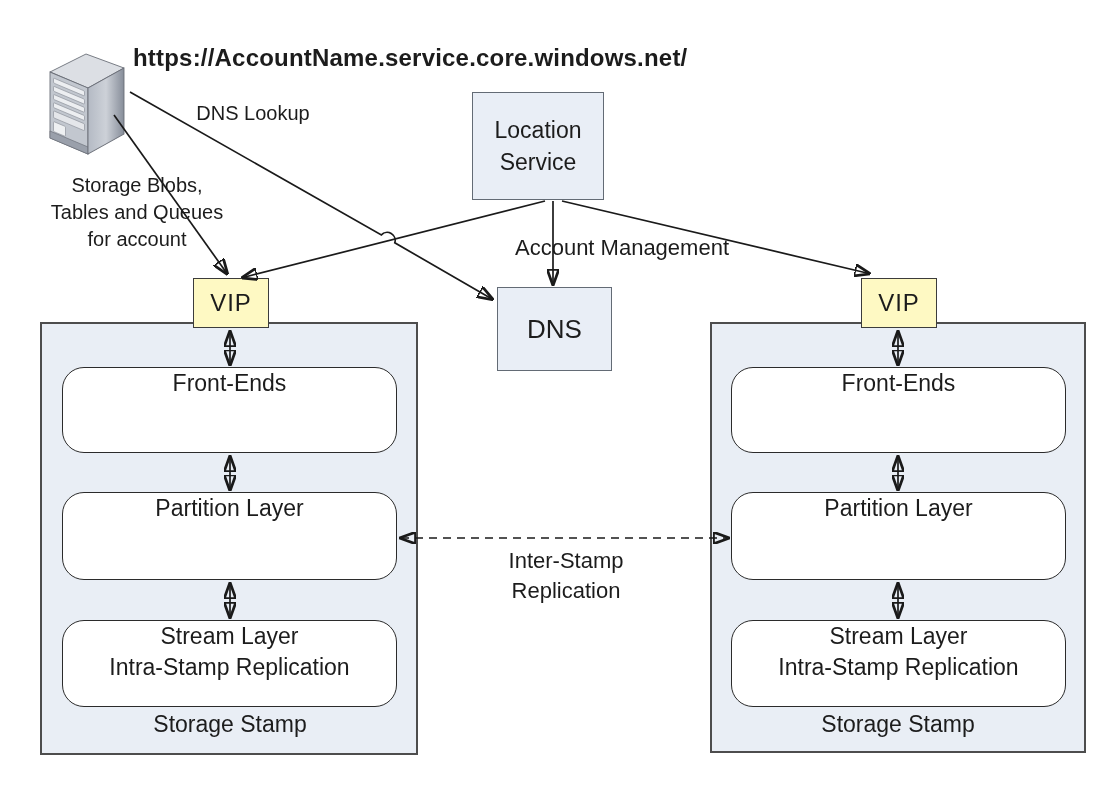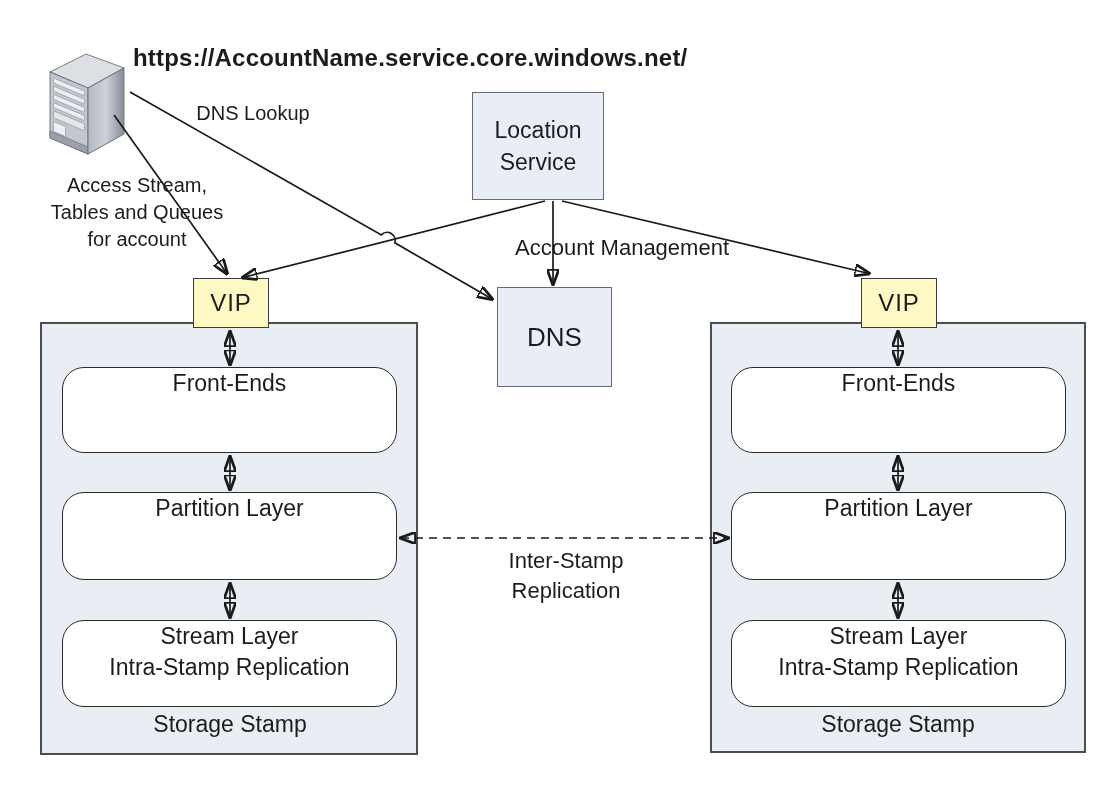--- a/index.html
+++ b/index.html
@@ -78,38 +78,38 @@
         <stop offset="1" stop-color="#868d99"></stop>
       </linearGradient>
     </defs>
   </svg>
 
   <div class="lbl title" style="left:133px;top:44px;">https://AccountName.service.core.windows.net/</div>
 
   <div class="lbl small-lbl" style="left:253px;top:102px;"><span class="center" style="display:inline-block;">DNS Lookup</span></div>
 
   <div class="lbl small-lbl center" style="left:137px;top:172px;line-height:27px;">
-    <div>Access Stream,</div>
+    <div>Storage Blobs,</div>
     <div>Tables and Queues</div>
     <div>for account</div>
   </div>
 
   <div class="lbl mid-lbl center" style="left:589px;top:235px;margin-left:33px;">Account Management</div>
 
   <div class="lbl mid-lbl center" style="left:566px;top:546px;line-height:30px;">
     <div>Inter-Stamp</div>
     <div>Replication</div>
   </div>
 
   <div class="node" style="left:472px;top:92px;width:132px;height:108px;">
     <div>Location</div>
     <div>Service</div>
   </div>
 
-  <div class="node" style="left:497px;top:287px;width:115px;height:100px;font-size:26px;">
+  <div class="node" style="left:497px;top:287px;width:115px;height:84px;font-size:26px;">
     <div>DNS</div>
   </div>
 
   <div class="vip" style="left:193px;top:278px;width:76px;height:50px;">
     <span>VIP</span>
   </div>
 
   <div class="vip" style="left:861px;top:278px;width:76px;height:50px;">
     <span>VIP</span>
   </div>

